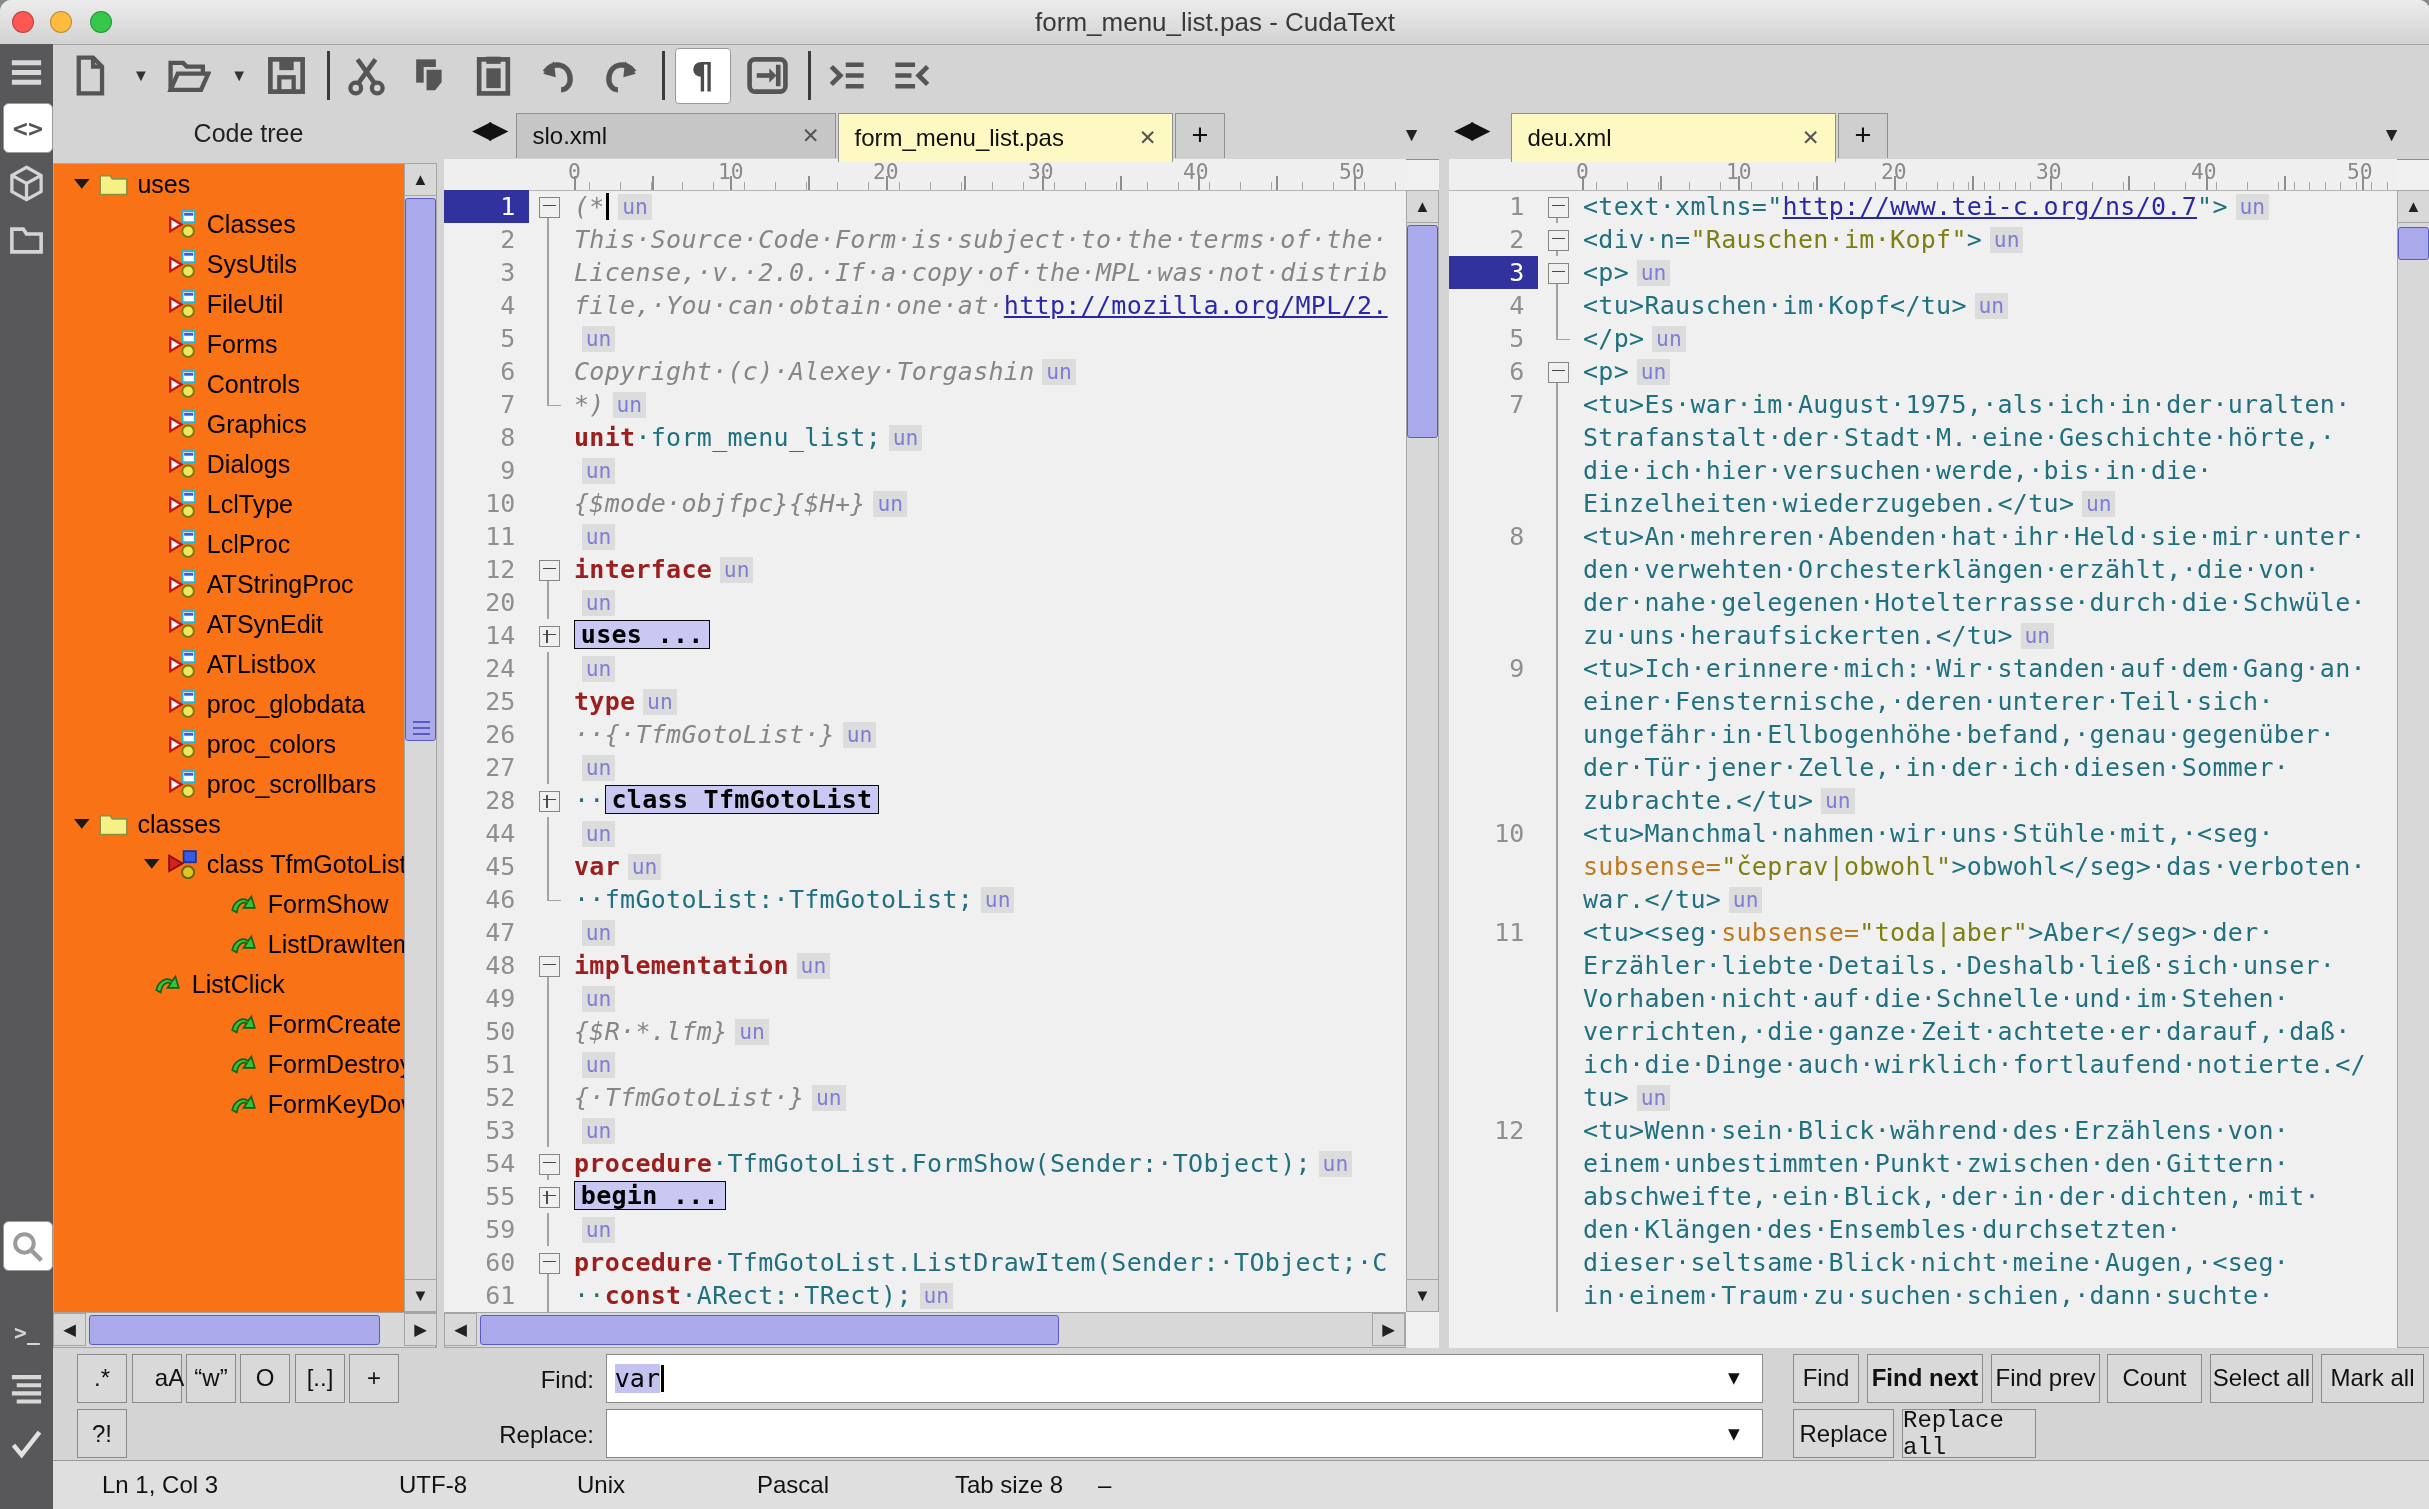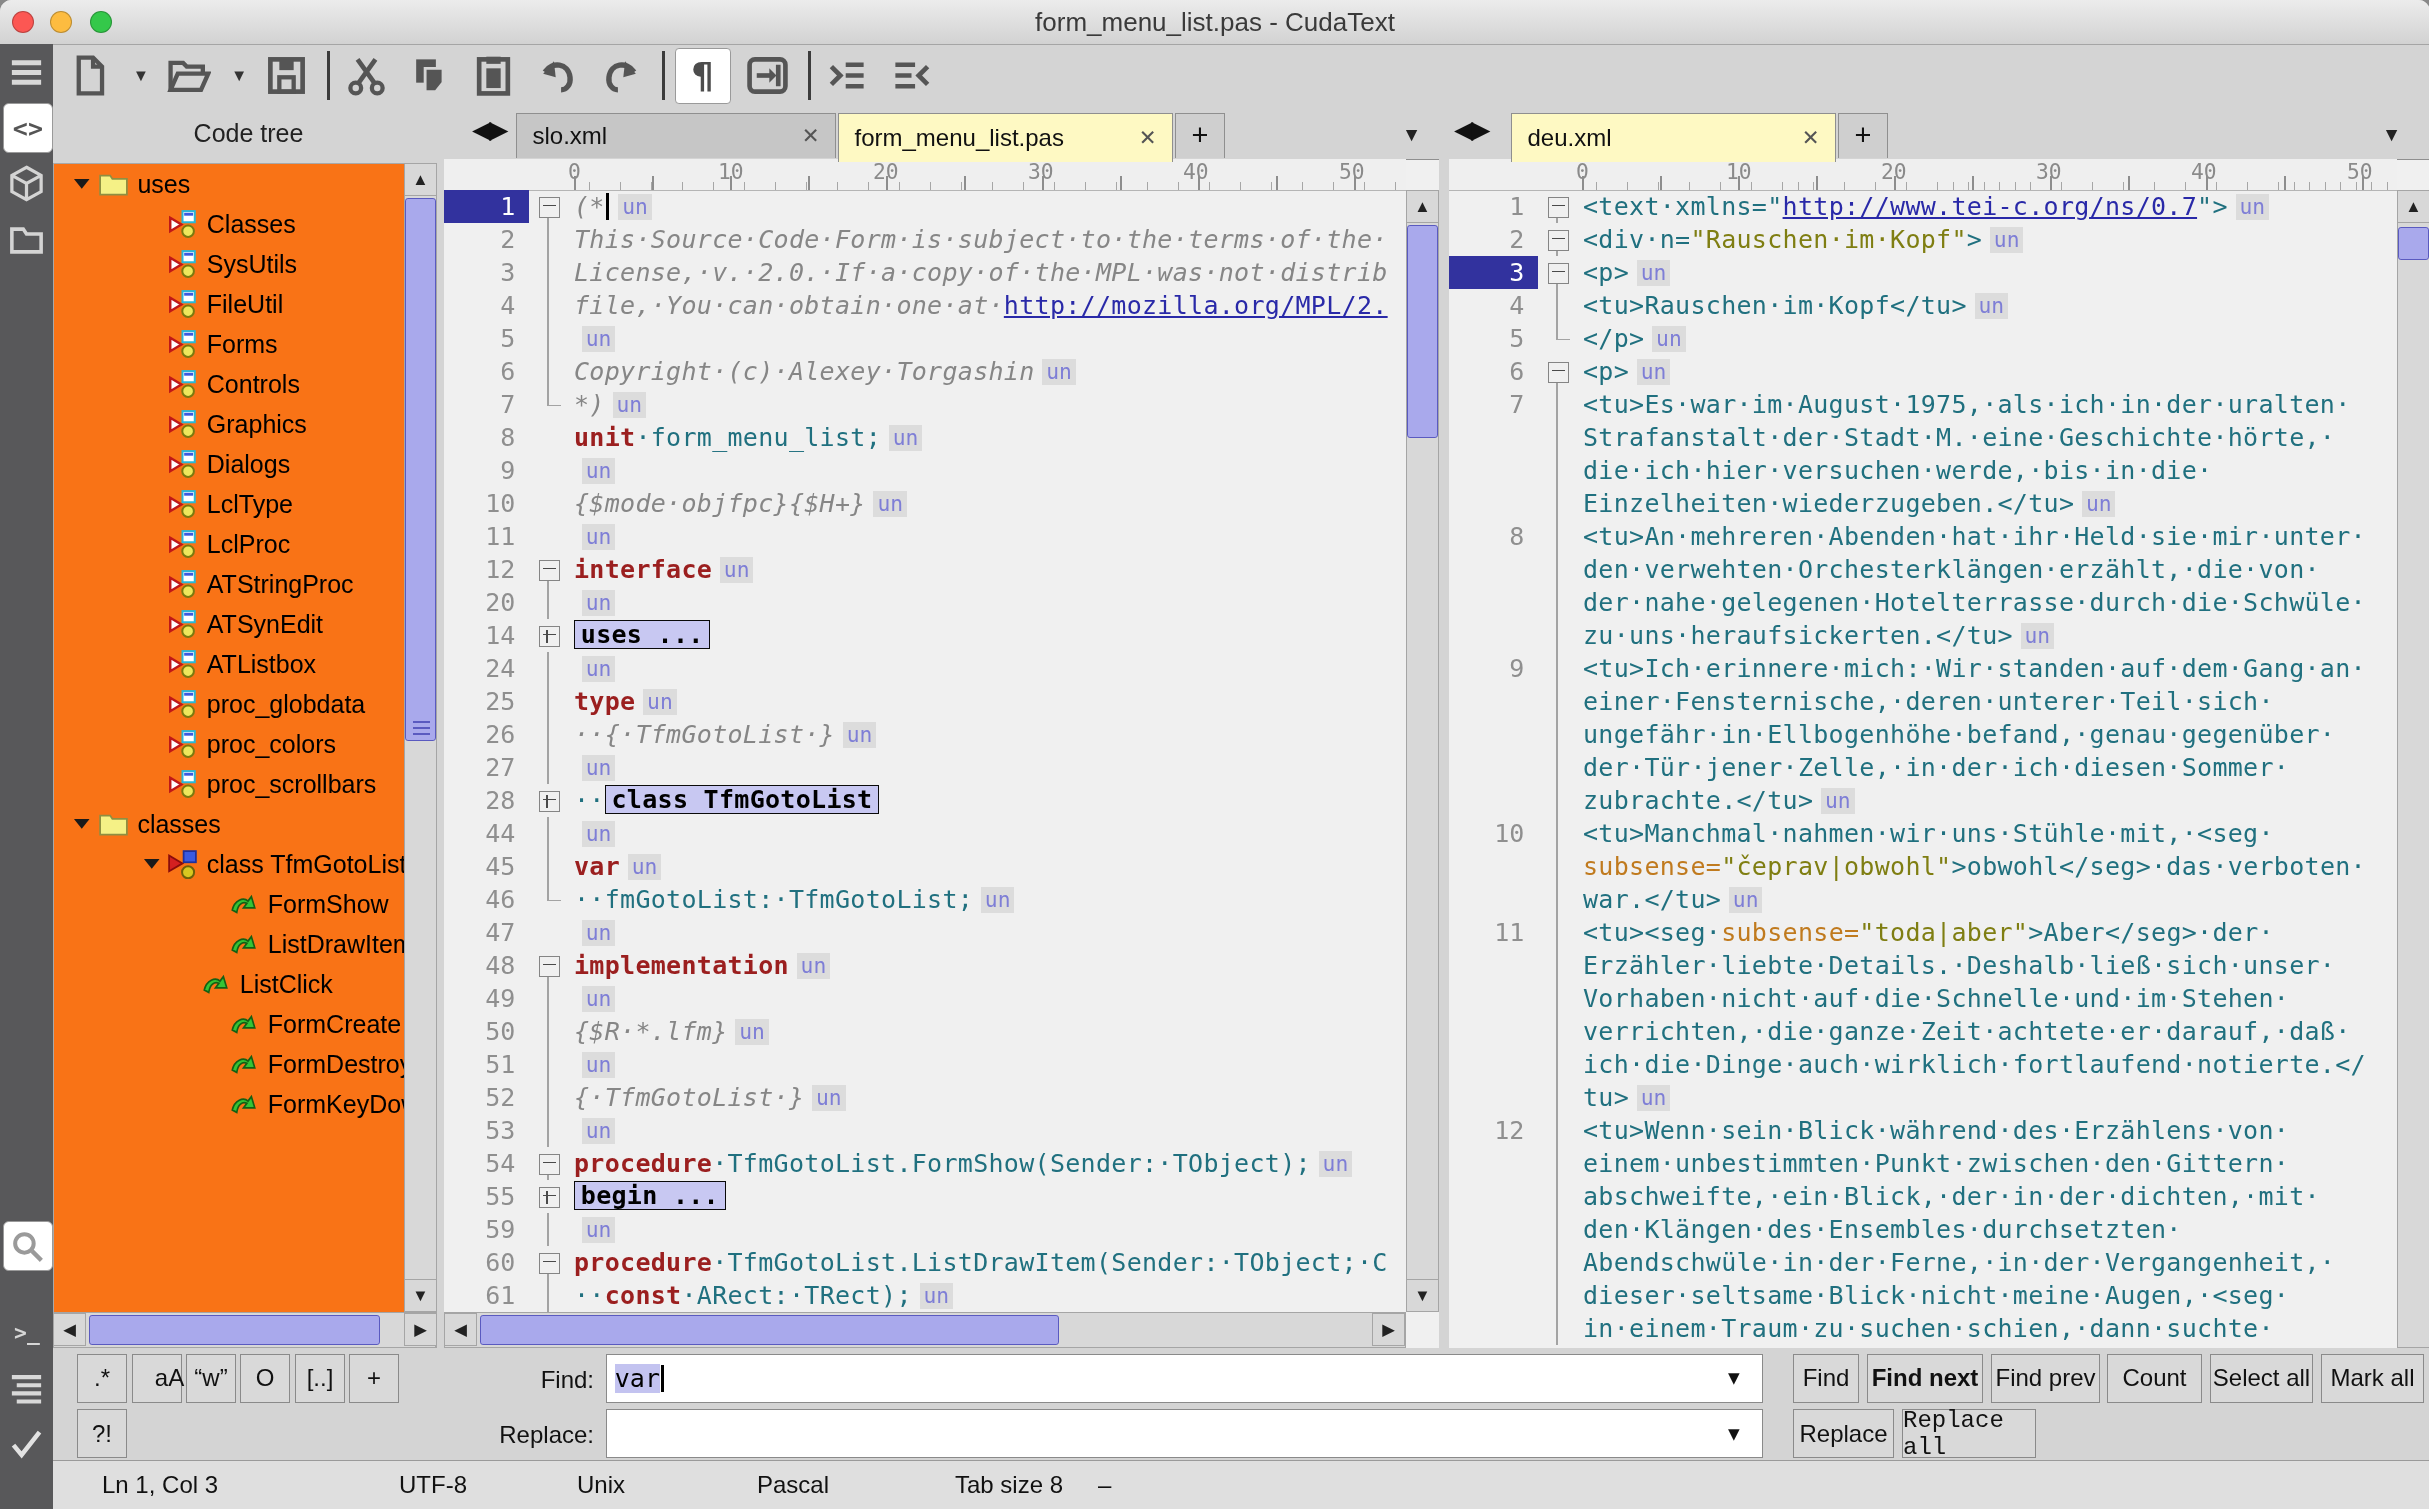--- a/index.html
+++ b/index.html
@@ -466,21 +466,21 @@
         </div>
         <div class="trow" style="padding-left:144px">
           <span class="tri"></span>
           <span class="ticon">
             <svg width="27" height="25" viewBox="0 0 24 22">
               <path d="M2 16 C4 7 12 4 16 8 L19 4 L22 14 L12 14 L15 10 C11 8 7 11 6 18 Z" fill="#35c435" stroke="#146014" stroke-width="1.5"></path>
             </svg>
           </span>
           <span class="tlabel">ListDrawItem</span>
         </div>
-        <div class="trow" style="padding-left:116px">
+        <div class="trow" style="padding-left:68px">
           <span class="tri"></span>
           <span class="ticon">
             <svg width="27" height="25" viewBox="0 0 24 22">
               <path d="M2 16 C4 7 12 4 16 8 L19 4 L22 14 L12 14 L15 10 C11 8 7 11 6 18 Z" fill="#35c435" stroke="#146014" stroke-width="1.5"></path>
             </svg>
           </span>
           <span class="tlabel">ListClick</span>
         </div>
         <div class="trow" style="padding-left:144px">
           <span class="tri"></span>
@@ -618,21 +618,20 @@
         <div class="crow"><span class="gut" style="width:89px">11</span><span class="fold"><span class="vl"></span></span><span class="txt"><span class="t">&lt;tu&gt;&lt;seg·</span><span class="a">subsense=</span><span class="s">"toda|aber"</span><span class="t">&gt;Aber&lt;/seg&gt;·der·</span></span></div>
         <div class="crow"><span class="gut" style="width:89px"></span><span class="fold"><span class="vl"></span></span><span class="txt"><span class="t">Erzähler·liebte·Details.·Deshalb·ließ·sich·unser·</span></span></div>
         <div class="crow"><span class="gut" style="width:89px"></span><span class="fold"><span class="vl"></span></span><span class="txt"><span class="t">Vorhaben·nicht·auf·die·Schnelle·und·im·Stehen·</span></span></div>
         <div class="crow"><span class="gut" style="width:89px"></span><span class="fold"><span class="vl"></span></span><span class="txt"><span class="t">verrichten,·die·ganze·Zeit·achtete·er·darauf,·daß·</span></span></div>
         <div class="crow"><span class="gut" style="width:89px"></span><span class="fold"><span class="vl"></span></span><span class="txt"><span class="t">ich·die·Dinge·auch·wirklich·fortlaufend·notierte.&lt;/</span></span></div>
         <div class="crow"><span class="gut" style="width:89px"></span><span class="fold"><span class="vl"></span></span><span class="txt"><span class="t">tu&gt;</span><span class="un">un</span></span></div>
         <div class="crow"><span class="gut" style="width:89px">12</span><span class="fold"><span class="vl"></span></span><span class="txt"><span class="t">&lt;tu&gt;Wenn·sein·Blick·während·des·Erzählens·von·</span></span></div>
         <div class="crow"><span class="gut" style="width:89px"></span><span class="fold"><span class="vl"></span></span><span class="txt"><span class="t">einem·unbestimmten·Punkt·zwischen·den·Gittern·</span></span></div>
         <div class="crow"><span class="gut" style="width:89px"></span><span class="fold"><span class="vl"></span></span><span class="txt"><span class="t">abschweifte,·ein·Blick,·der·in·der·dichten,·mit·</span></span></div>
         <div class="crow"><span class="gut" style="width:89px"></span><span class="fold"><span class="vl"></span></span><span class="txt"><span class="t">den·Klängen·des·Ensembles·durchsetzten·</span></span></div>
-        <div class="crow"><span class="gut" style="width:89px"></span><span class="fold"><span class="vl"></span></span><span class="txt"><span class="t">Abendschwüle·in·der·Ferne,·in·der·Vergangenheit,·</span></span></div>
         <div class="crow"><span class="gut" style="width:89px"></span><span class="fold"><span class="vl"></span></span><span class="txt"><span class="t">dieser·seltsame·Blick·nicht·meine·Augen,·&lt;seg·</span></span></div>
         <div class="crow"><span class="gut" style="width:89px"></span><span class="fold"><span class="vl"></span></span><span class="txt"><span class="t">in·einem·Traum·zu·suchen·schien,·dann·suchte·</span></span></div>
       </div>
     </div>
   <div id="scrollextras">
   <div class="sbtrack" style="left:404px;top:163px;width:33px;height:1185px;"></div>
   <div class="sbarrow" style="left:404px;top:163px;">▲</div>
   <div class="sbthumb" style="left:405px;top:198px;width:31px;height:543px;">
         <span class="grip" style="top:522px"></span>
         <span class="grip" style="top:528px"></span>

